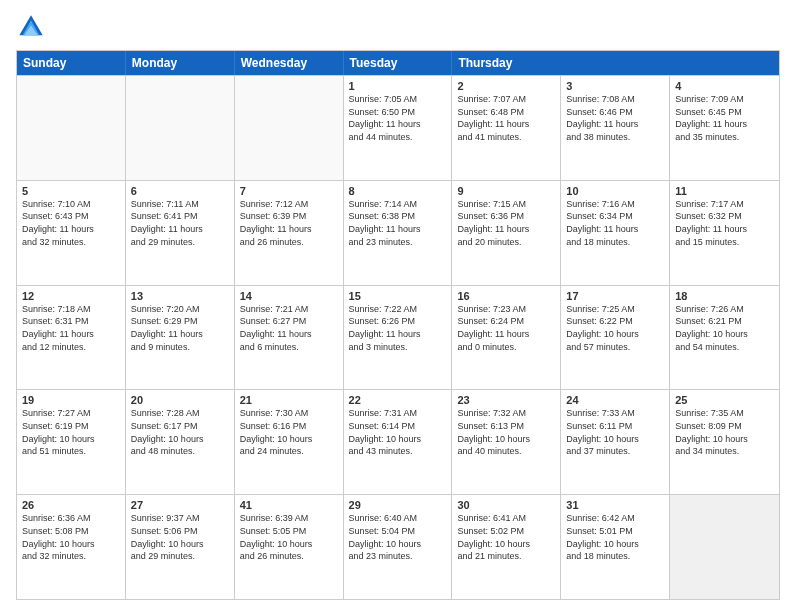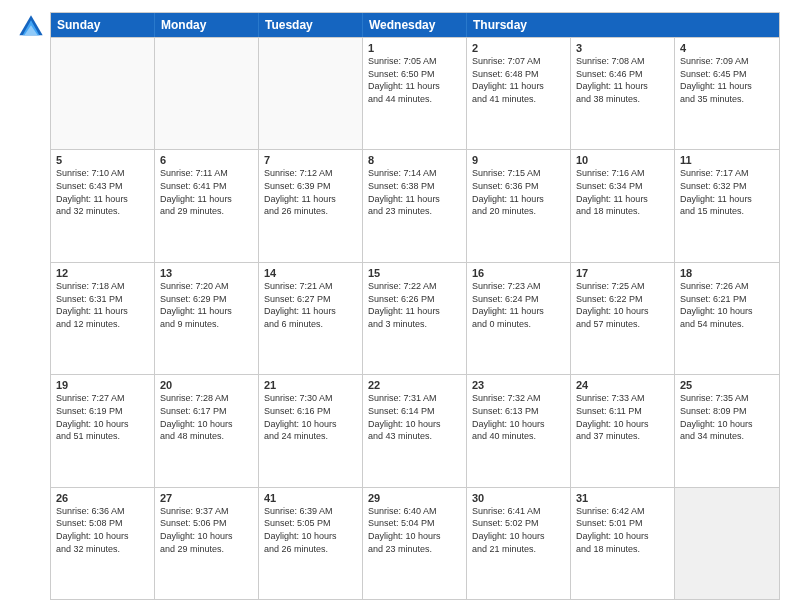--- a/index.html
+++ b/index.html
@@ -8,21 +8,21 @@
       background: #fff;
       width: 792px;
       height: 612px;
       overflow: hidden;
     }
     .page {
       width: 788px;
       height: 612px;
       padding: 12px 8px 12px 16px;
       display: flex;
-      flex-direction: row;
+      flex-direction: column;
     }
     .header {
       display: flex;
       justify-content: space-between;
       align-items: flex-start;
       margin-bottom: 8px;
     }
     .logo {
       display: flex;
       align-items: center;
@@ -127,22 +127,22 @@
     <div class="title-block">
       <div class="month-title"></div>
       <div class="subtitle"></div>
     </div>
   </div>
 
   <div class="calendar">
     <div class="cal-header">
     <div class="cal-header-cell">Sunday</div>
         <div class="cal-header-cell">Monday</div>
+        <div class="cal-header-cell">Wednesday</div>
         <div class="cal-header-cell">Tuesday</div>
-        <div class="cal-header-cell">Wednesday</div>
         <div class="cal-header-cell">Thursday</div>
       </div>
     <div class="cal-body">
     <div class="cal-row">
           <div class="cal-cell empty"></div>
           <div class="cal-cell empty"></div>
           <div class="cal-cell empty"></div>
           <div class="cal-cell">
             <div class="day-num">1</div>
             <div class="cell-line">Sunrise: 7:05 AM</div>

